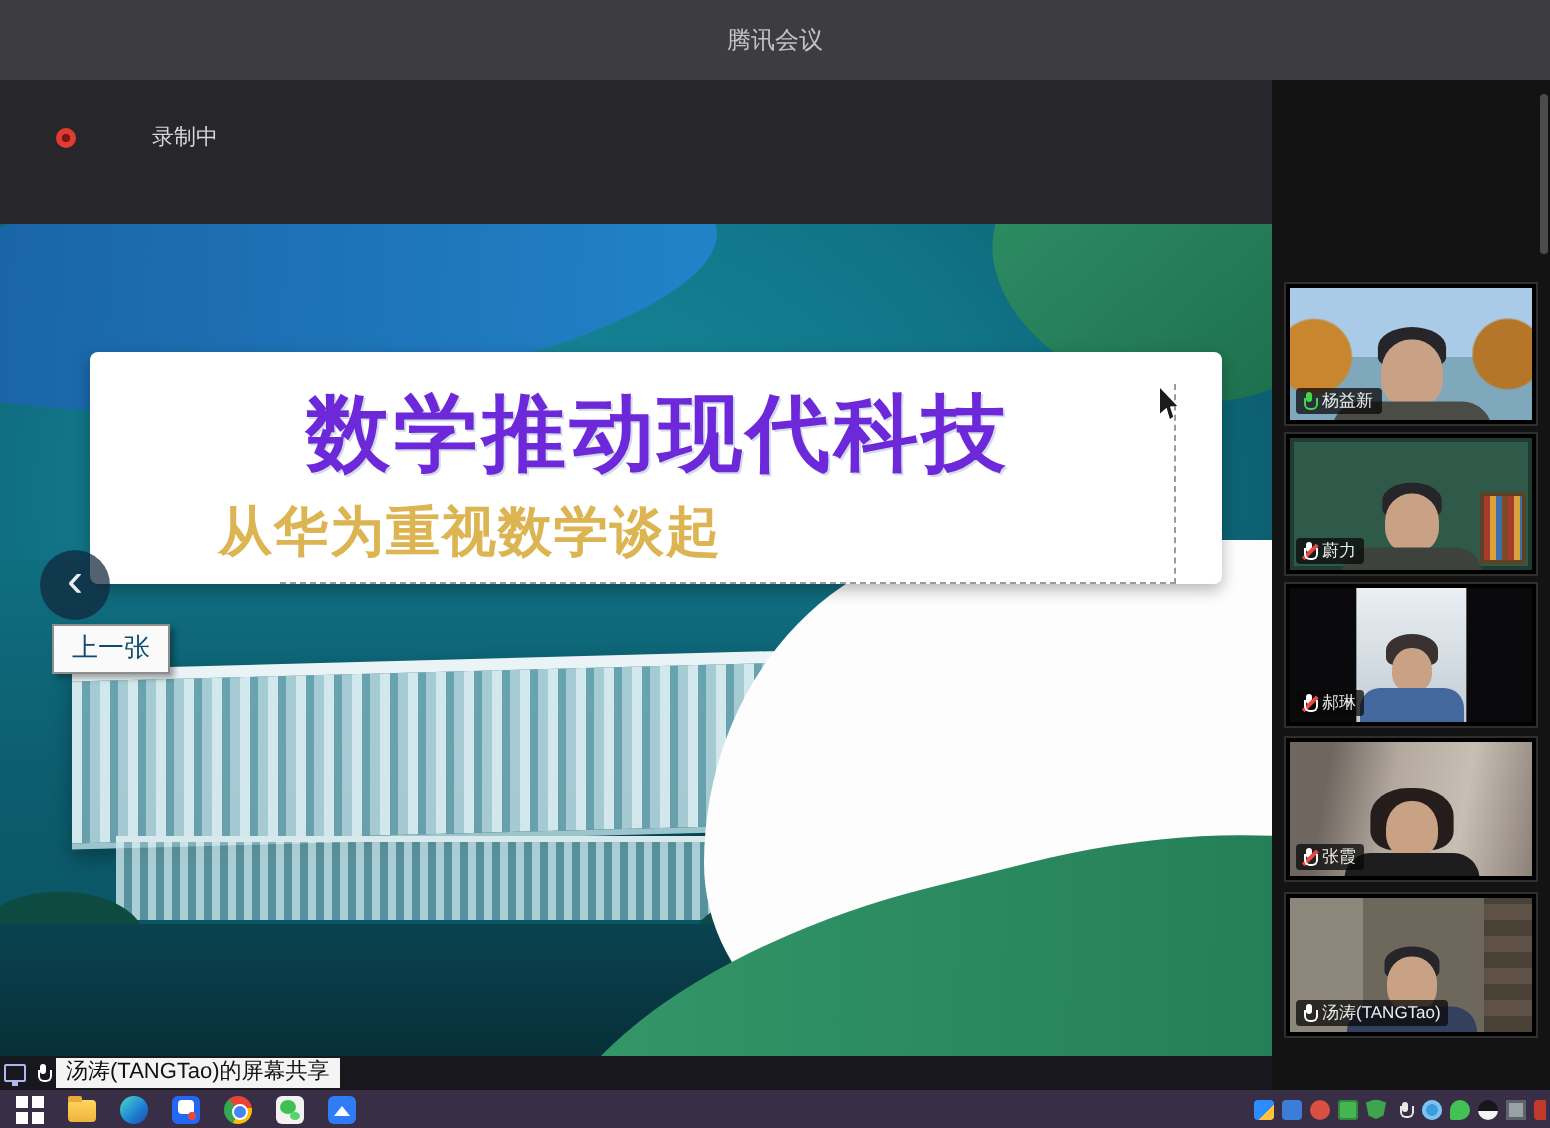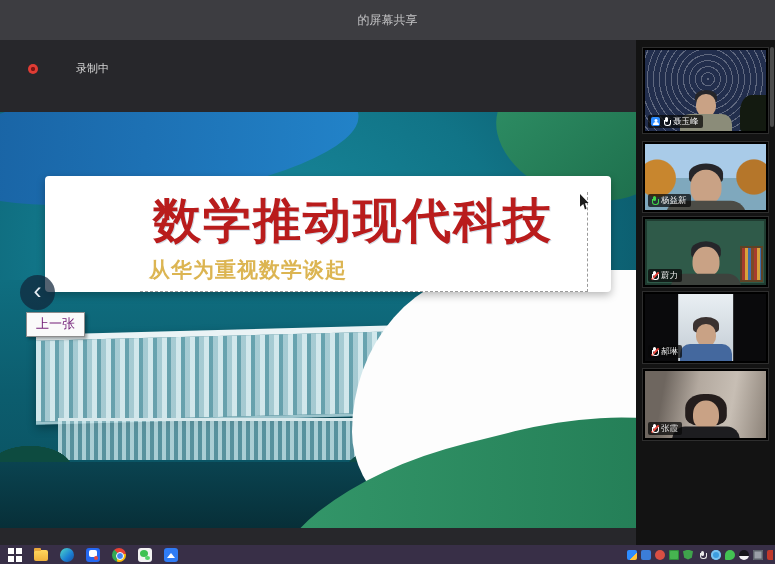--- a/index.html
+++ b/index.html
@@ -43,36 +43,36 @@
 
   .white-band { position:absolute; left:352px; top:158px; width:300px; height:276px;
                 background:#fdfdfd; border-radius:150px 0 0 150px / 170px 0 0 120px; }
   .green-tr { position:absolute; right:-34px; top:-36px; width:176px; height:122px; border-radius:50%;
               background:linear-gradient(120deg,#2f9066,#1c6c4a); transform:rotate(18deg); }
   .green-wave { position:absolute; left:268px; top:322px; width:500px; height:230px; border-radius:45%;
                 background:linear-gradient(105deg,#35996b,#1e7550); transform:rotate(-14deg); }
 
   .card { position:absolute; left:45px; top:64px; width:566px; height:116px; background:#ffffff;
           border-radius:4px; box-shadow:0 3px 8px rgba(0,0,0,.28); }
-  .card .ttl { margin:13px 0 0 108px; font-size:48px; font-weight:900; color:#b91c1c;
+  .card .ttl { margin:13px 0 0 108px; font-size:42px; font-weight:900; color:#6d28d9;
                letter-spacing:2px; text-shadow:1px 1px 0 rgba(0,60,120,.18); white-space:nowrap; }
-  .card .sub { margin:3px 0 0 104px; font-size:21px; font-weight:800; color:#dcb552;
+  .card .sub { margin:3px 0 0 64px; font-size:27px; font-weight:800; color:#dcb552;
                letter-spacing:1px; white-space:nowrap; }
   .ph-dashed { position:absolute; left:140px; top:80px; width:448px; height:100px;
                border-right:1px dashed #9a9a9a; border-bottom:1px dashed #9a9a9a; }
 
   .presenter { position:absolute; left:378px; top:258px; width:252px; text-align:center; }
   .presenter .pn { font-size:17px; font-weight:bold; color:#17695a; }
   .presenter .pt, .presenter .pa { font-size:12.5px; color:#1b7263; margin-top:5px; white-space:nowrap; }
 
   .prev-btn { position:absolute; left:20px; top:163px; width:35px; height:35px; border-radius:50%;
               background:rgba(17,38,58,.72); color:#e7edf3; display:flex; align-items:center;
               justify-content:center; font-size:24px; line-height:1; padding-bottom:3px; cursor:pointer; }
   .tooltip { position:absolute; left:26px; top:200px; background:#fafafa; border:1px solid #8d8d8d;
-             box-shadow:2px 2px 3px rgba(0,0,0,.35); color:#701a75; font-size:13px; padding:2px 9px 3px; }
+             box-shadow:2px 2px 3px rgba(0,0,0,.35); color:#0c4a6e; font-size:13px; padding:2px 9px 3px; }
 
   .cursor { position:absolute; left:580px; top:82px; width:11px; height:16px; background:#1c1c1c;
             clip-path:polygon(0% 0%, 0% 80%, 30% 62%, 45% 97%, 60% 90%, 45% 58%, 78% 56%);
             filter:drop-shadow(0 0 1px #fff); }
 
   
   .sidebar { position:absolute; left:636px; top:40px; width:139px; height:505px; background:#131313; }
   .thumb { position:absolute; left:6px; width:127px; background:#000; border:1px solid #2e2e2e; }
   .t1{top:7px;height:87px;} .t2{top:101px;height:72px;padding-left:24px;} .t3{top:176px;height:72px;text-align:right;}
   .t4{top:251px;height:73px;} .t5{top:328px;height:73px;} .t6{top:406px;height:73px;}
@@ -192,21 +192,21 @@
   .tr.qq { background:linear-gradient(180deg,#16161a 55%,#f4f4f4 56%); border-radius:50%; }
   .tr.disp { background:#9aa0a8; border-radius:1px; box-shadow:inset 0 0 0 1.5px #5d636b; }
   .tr.rededge { width:6px; background:#c0392b; border-radius:2px 0 0 2px; }
 </style>
 </head>
 <body>
 
 <div class="app">
 
   <div class="titlebar">
-    <span>的屏幕共享</span>
+    <span>腾讯会议</span>
   </div>
 
   <div class="recording">
     <span class="rec-dot"></span>
     <span class="lbl">录制中</span>
   </div>
 
   <div class="slide">
     <div class="swoosh-blue"></div>
 
@@ -229,34 +229,20 @@
     <div class="ph-dashed"></div>
 
 
     <div class="prev-btn">‹</div>
     <div class="tooltip">上一张</div>
     <div class="cursor"></div>
   </div>
 
   <div class="sidebar">
 
-    <div class="thumb t1">
-      <div class="vid v1">
-        <div class="person">
-            <div class="hair"></div>
-            <div class="head"></div>
-            <div class="torso"></div>
-          </div>
-        <div class="badge">
-          <span class="memb"></span>
-          <span class="mic on"></span>
-          <span>聂玉峰</span>
-        </div>
-      </div>
-    </div>
 
     <div class="thumb t2">
       <div class="vid v2">
         <div class="person">
             <div class="hair"></div>
             <div class="head"></div>
             <div class="torso"></div>
           </div>
         <div class="badge">
           <span class="mic green"></span>
@@ -306,24 +292,42 @@
           </div>
         <div class="badge">
           <span class="mic">
               <i class="slash"></i>
             </span>
           <span>张霞</span>
         </div>
       </div>
     </div>
 
+    <div class="thumb t6">
+      <div class="vid v6">
+        <div class="person">
+            <div class="hair"></div>
+            <div class="head"></div>
+            <div class="torso"></div>
+          </div>
+        <div class="badge">
+          <span class="mic on"></span>
+          <span>汤涛(TANGTao)</span>
+        </div>
+      </div>
+    </div>
 
     <div class="sb-scroll"></div>
   </div>
 
+  <div class="share-row">
+    <span class="sh-screen"></span>
+    <span class="mic on sh-mic"></span>
+    <span class="share-label">汤涛(TANGTao)的屏幕共享</span>
+  </div>
 
   <div class="taskbar">
     <div class="tb-left">
       <span class="ti start"></span>
       <span class="ti explorer"></span>
       <span class="ti edge"></span>
       <span class="ti qmeeting"></span>
       <span class="ti chrome"></span>
       <span class="ti wechat"></span>
       <span class="ti bluedoc"></span>

